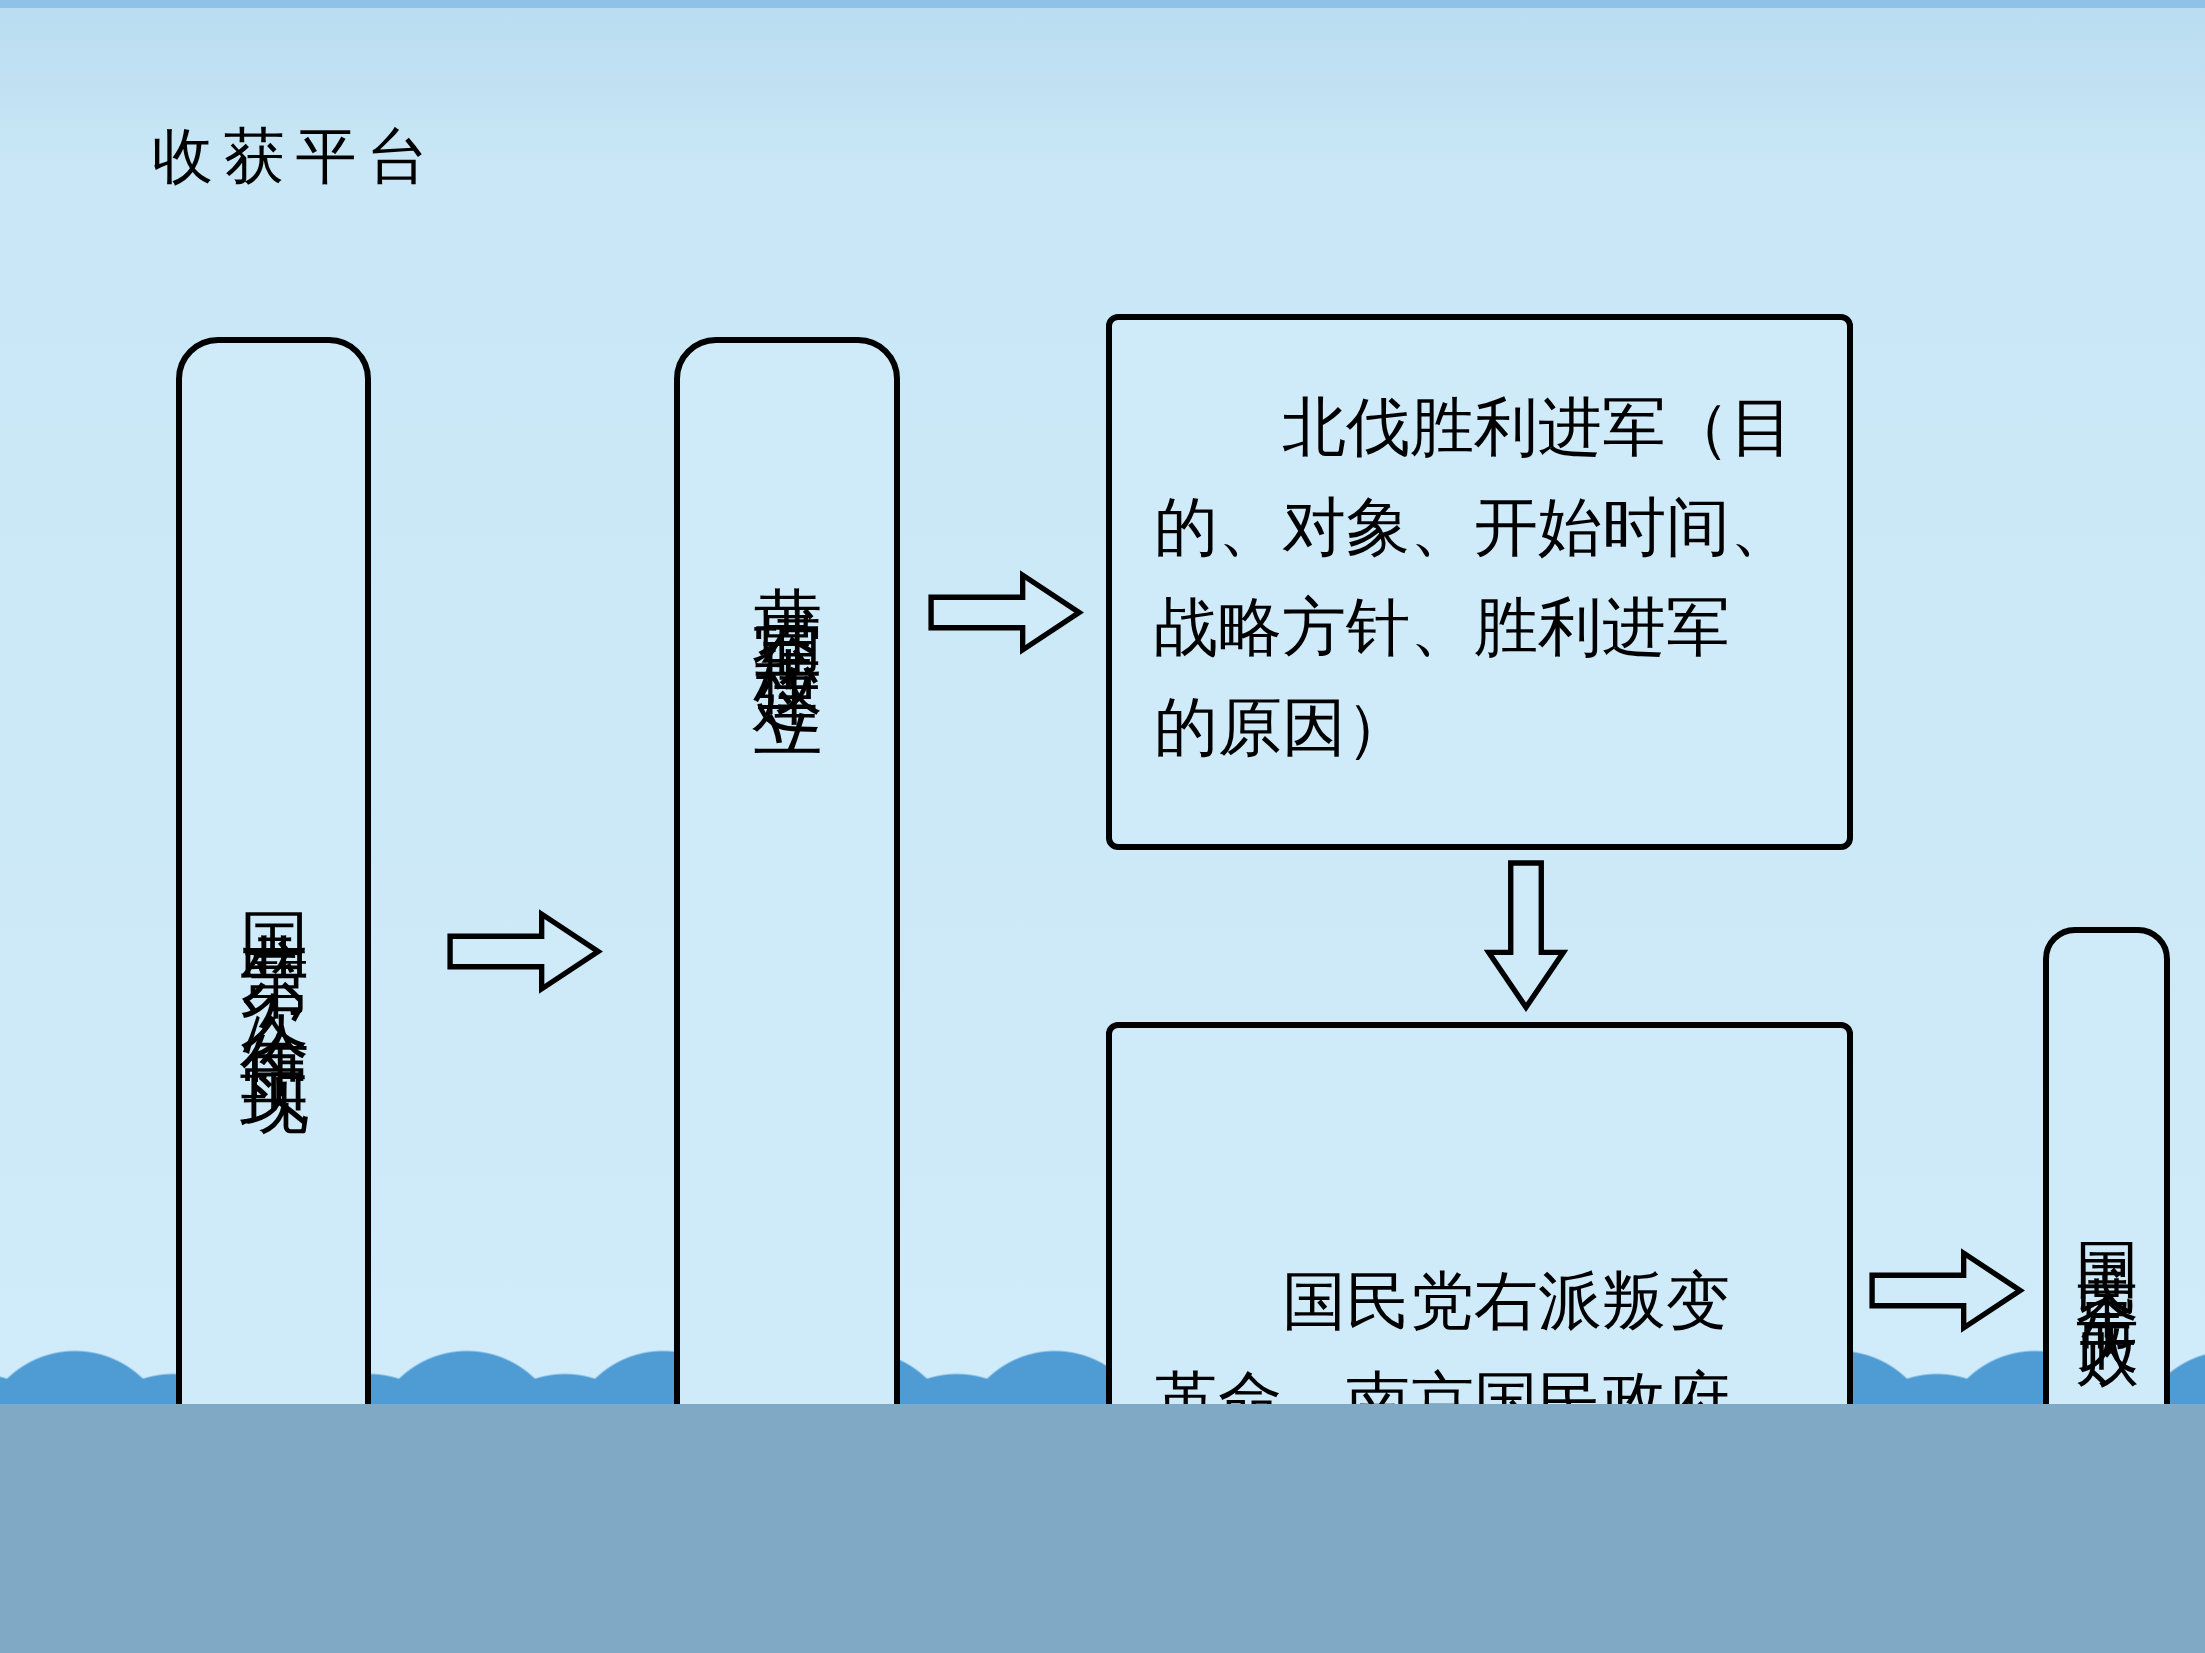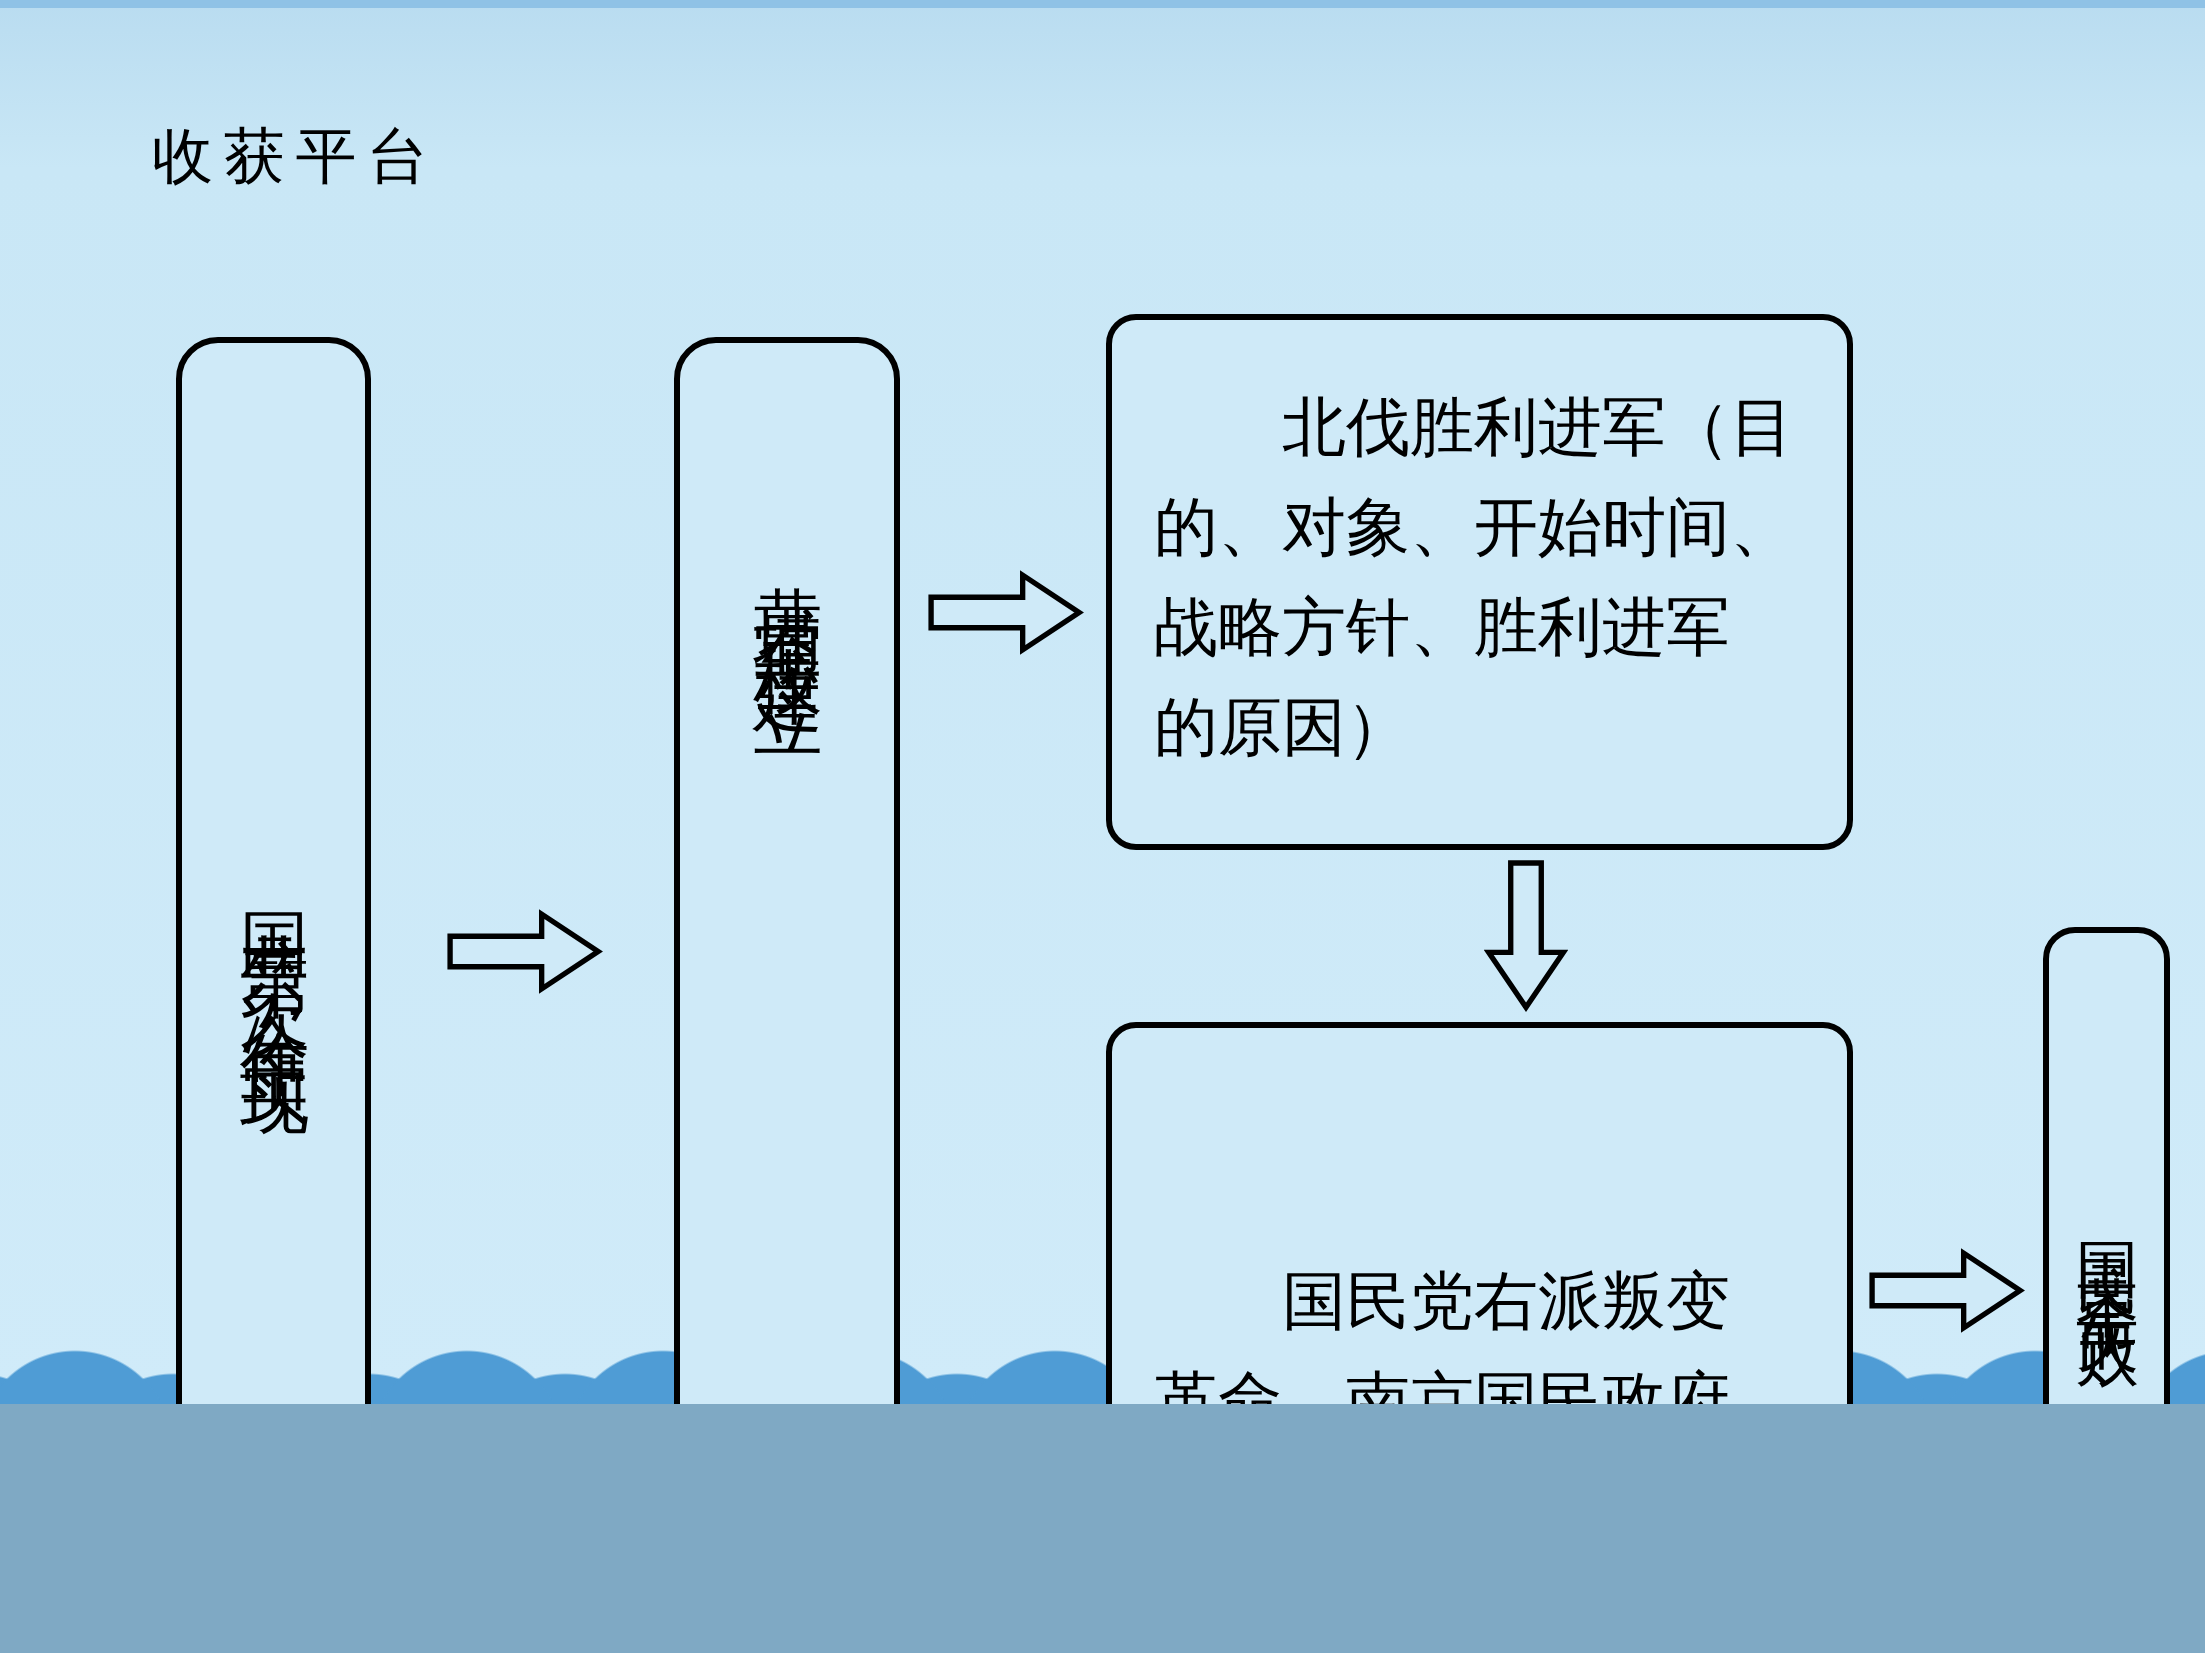--- a/index.html
+++ b/index.html
@@ -67,21 +67,21 @@
   #node-whampoa {
     left: 674px; top: 337px; width: 226px; height: 1221px;
     align-items: flex-start; justify-content: center; padding-top: 188px;
   }
   #node-failure {
     left: 2043px; top: 927px; width: 127px; height: 632px;
     border-radius: 32px; align-items: center; justify-content: center;
   }
   #node-failure .vtext { font-size: 63px; letter-spacing: 17px; }
   .hnode {
-    border-radius: 30px;
+    border-radius: 12px;
     flex-direction: column;
     padding-left: 42px;
     padding-right: 38px;
   }
   #node-expedition { left: 1106px; top: 314px; width: 747px; height: 536px; justify-content: flex-start; padding-top: 58px; }
   #node-betrayal  { left: 1106px; top: 1022px; width: 747px; height: 536px; justify-content: flex-end; }
   .para {
     font-size: 64px;
     line-height: 100px;
     white-space: pre-line;

